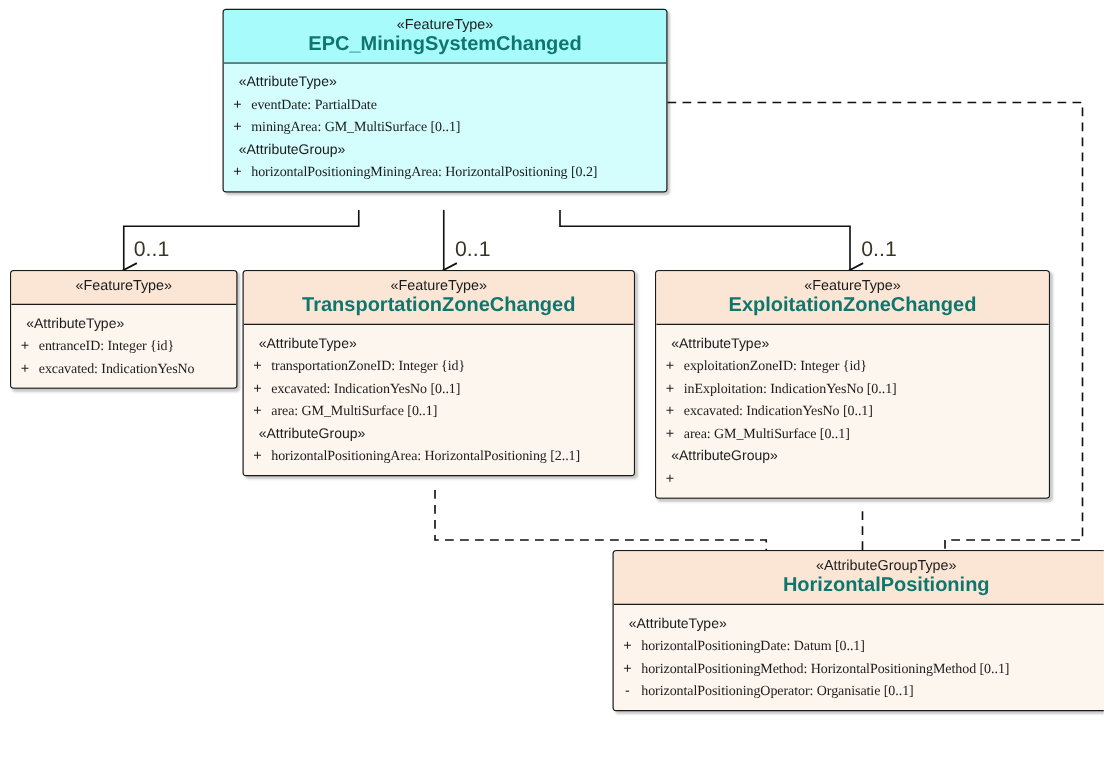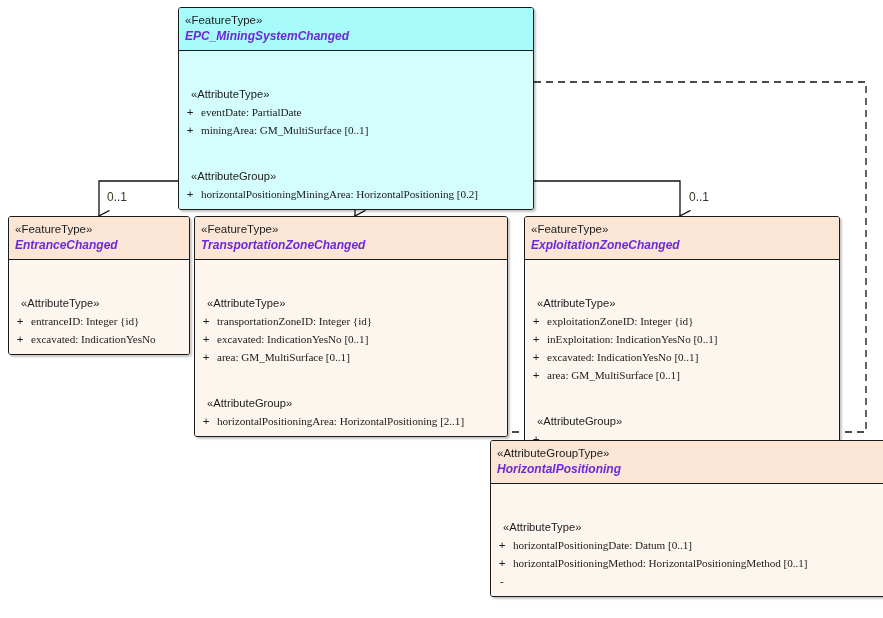--- a/index.html
+++ b/index.html
@@ -35,52 +35,51 @@
     box-sizing: border-box;
     border: 1.4px solid #1a1a1a;
     border-radius: 3px;
     background: #fdf6ef;
     box-shadow: 2px 2px 2px rgba(0,0,0,0.22);
     overflow: hidden;
   }
   .uml-header {
     box-sizing: border-box;
     border-bottom: 1.4px solid #1a1a1a;
+    text-align: center;
     padding: 5px 6px 6px 6px;
     background: #fbe6d6;
   }
   .uml-class.cyan { background: #d4fdfd; }
   .uml-class.cyan .uml-header { background: #a8fbfb; }
   .uml-class.cyan .uml-body  { background: #d4fdfd; }
 
   .stereotype {
     font-size: 11.5px;
     color: #1b1b1b;
     line-height: 15px;
     white-space: nowrap;
   }
   .classname {
-    font-size: 12px;
+    font-size: 16px;
     font-weight: bold;
-    color: #6d28d9;
+    color: #0f766e;
     line-height: 16px;
     white-space: nowrap;
-    font-style: italic;
   }
   .uml-body {
     padding: 6px 0 6px 0;
     background: #fdf6ef;
   }
   .group-label {
     font-size: 11.2px;
     color: #1b1b1b;
     padding: 1px 0 1px 12px;
     line-height: 16px;
     white-space: nowrap;
-    margin-top: 28px;
   }
   .attr-row {
     display: flex;
     align-items: baseline;
     line-height: 16px;
     white-space: nowrap;
     padding: 1px 0 1px 0;
   }
   .attr-vis {
     width: 22px;
@@ -92,21 +91,21 @@
   .attr-text {
     font-size: 11.2px;
     color: #1b1b1b;
     letter-spacing: -0.05px;
     font-family: Liberation Serif, serif;
   }
 
   
   .mult-label {
     position: absolute;
-    font-size: 12px;
+    font-size: 17px;
     color: #3a3522;
     white-space: nowrap;
   }
 </style>
 </head>
 <body>
 
 <div id="canvas">
 
   <svg id="edges" viewBox="0 0 883 618" width="883" height="618">
@@ -152,21 +151,20 @@
       <div class="attr-row">
         <span class="attr-vis">+</span>
         <span class="attr-text">horizontalPositioningMiningArea: HorizontalPositioning [0.2]</span>
       </div>
     </div>
   </div>
 
   <div class="uml-class" id="box-entrance" style="left:8px; top:216px; width:182px;">
     <div class="uml-header">
       <div class="stereotype">«FeatureType»</div>
-      <div class="classname">EntranceChanged</div>
     </div>
     <div class="uml-body">
       <div class="group-label">«AttributeType»</div>
       <div class="attr-row">
         <span class="attr-vis">+</span>
         <span class="attr-text">entranceID: Integer {id}</span>
       </div>
       <div class="attr-row">
         <span class="attr-vis">+</span>
         <span class="attr-text">excavated: IndicationYesNo</span>
@@ -241,17 +239,18 @@
       <div class="attr-row">
         <span class="attr-vis">+</span>
         <span class="attr-text">horizontalPositioningDate: Datum [0..1]</span>
       </div>
       <div class="attr-row">
         <span class="attr-vis">+</span>
         <span class="attr-text">horizontalPositioningMethod: HorizontalPositioningMethod [0..1]</span>
       </div>
       <div class="attr-row">
         <span class="attr-vis">-</span>
+        <span class="attr-text">horizontalPositioningOperator: Organisatie [0..1]</span>
       </div>
     </div>
   </div>
 
 </div>
 
 </body></html>

